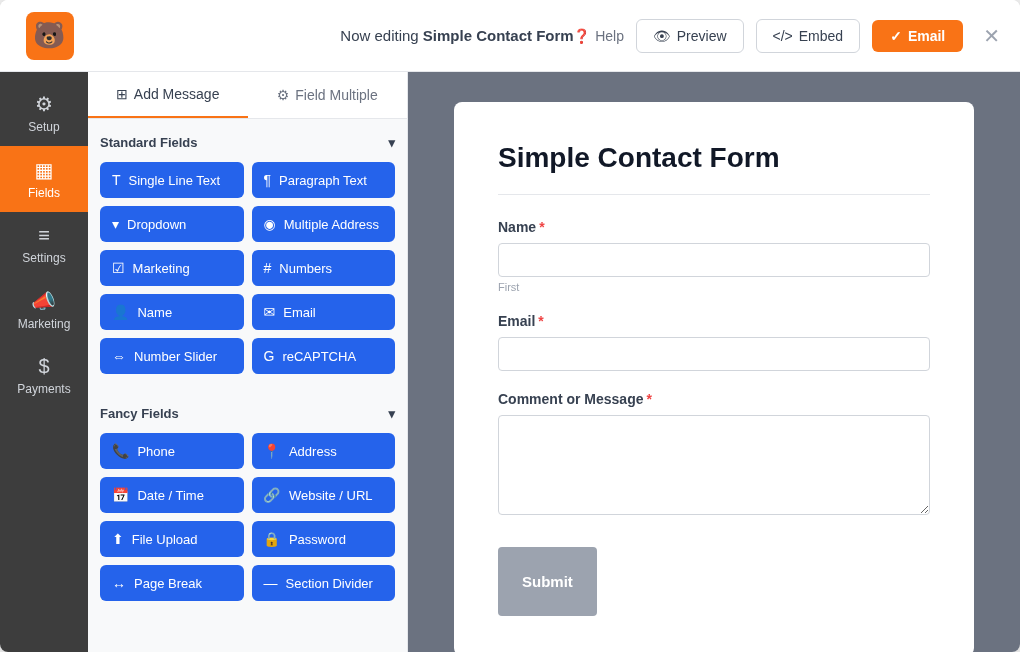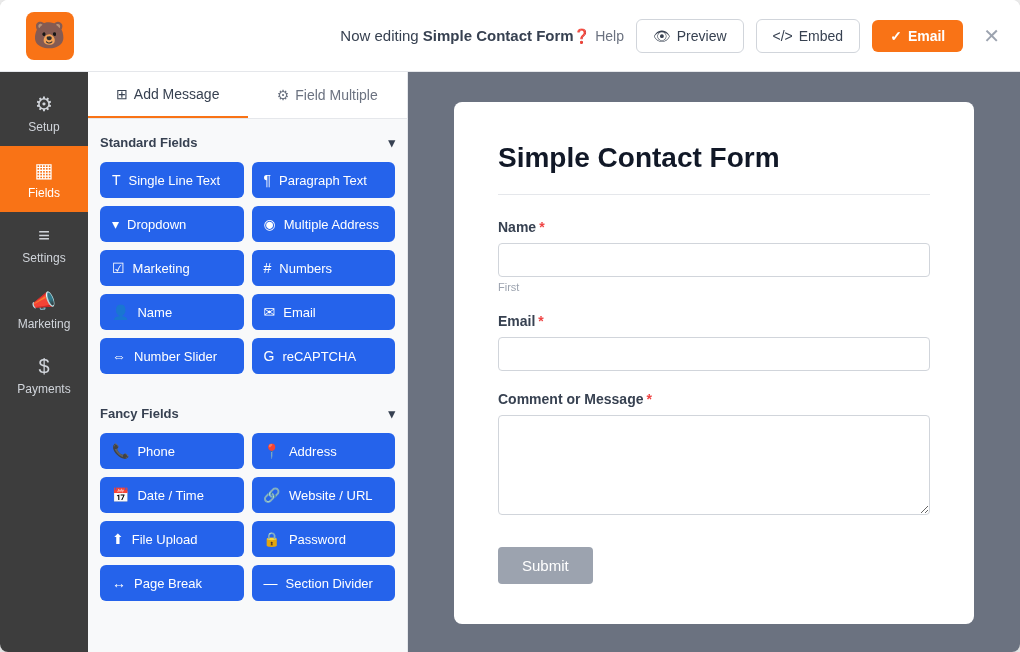--- a/index.html
+++ b/index.html
@@ -288,23 +288,23 @@
       background: #fff;
       outline: none;
       height: 100px;
       resize: vertical;
     }
     .submit-btn {
       background: #9ca3af;
       color: #fff;
       border: none;
       border-radius: 4px;
-      padding: 10px 24px;
+      padding: 26px 24px;
       font-size: 15px;
-      font-weight: 400;
+      font-weight: 700;
       cursor: pointer;
       margin-top: 8px;
     }
   </style>
 </head>
 <body>
 
 <div class="app-wrapper">
 
   <div class="top-bar">

